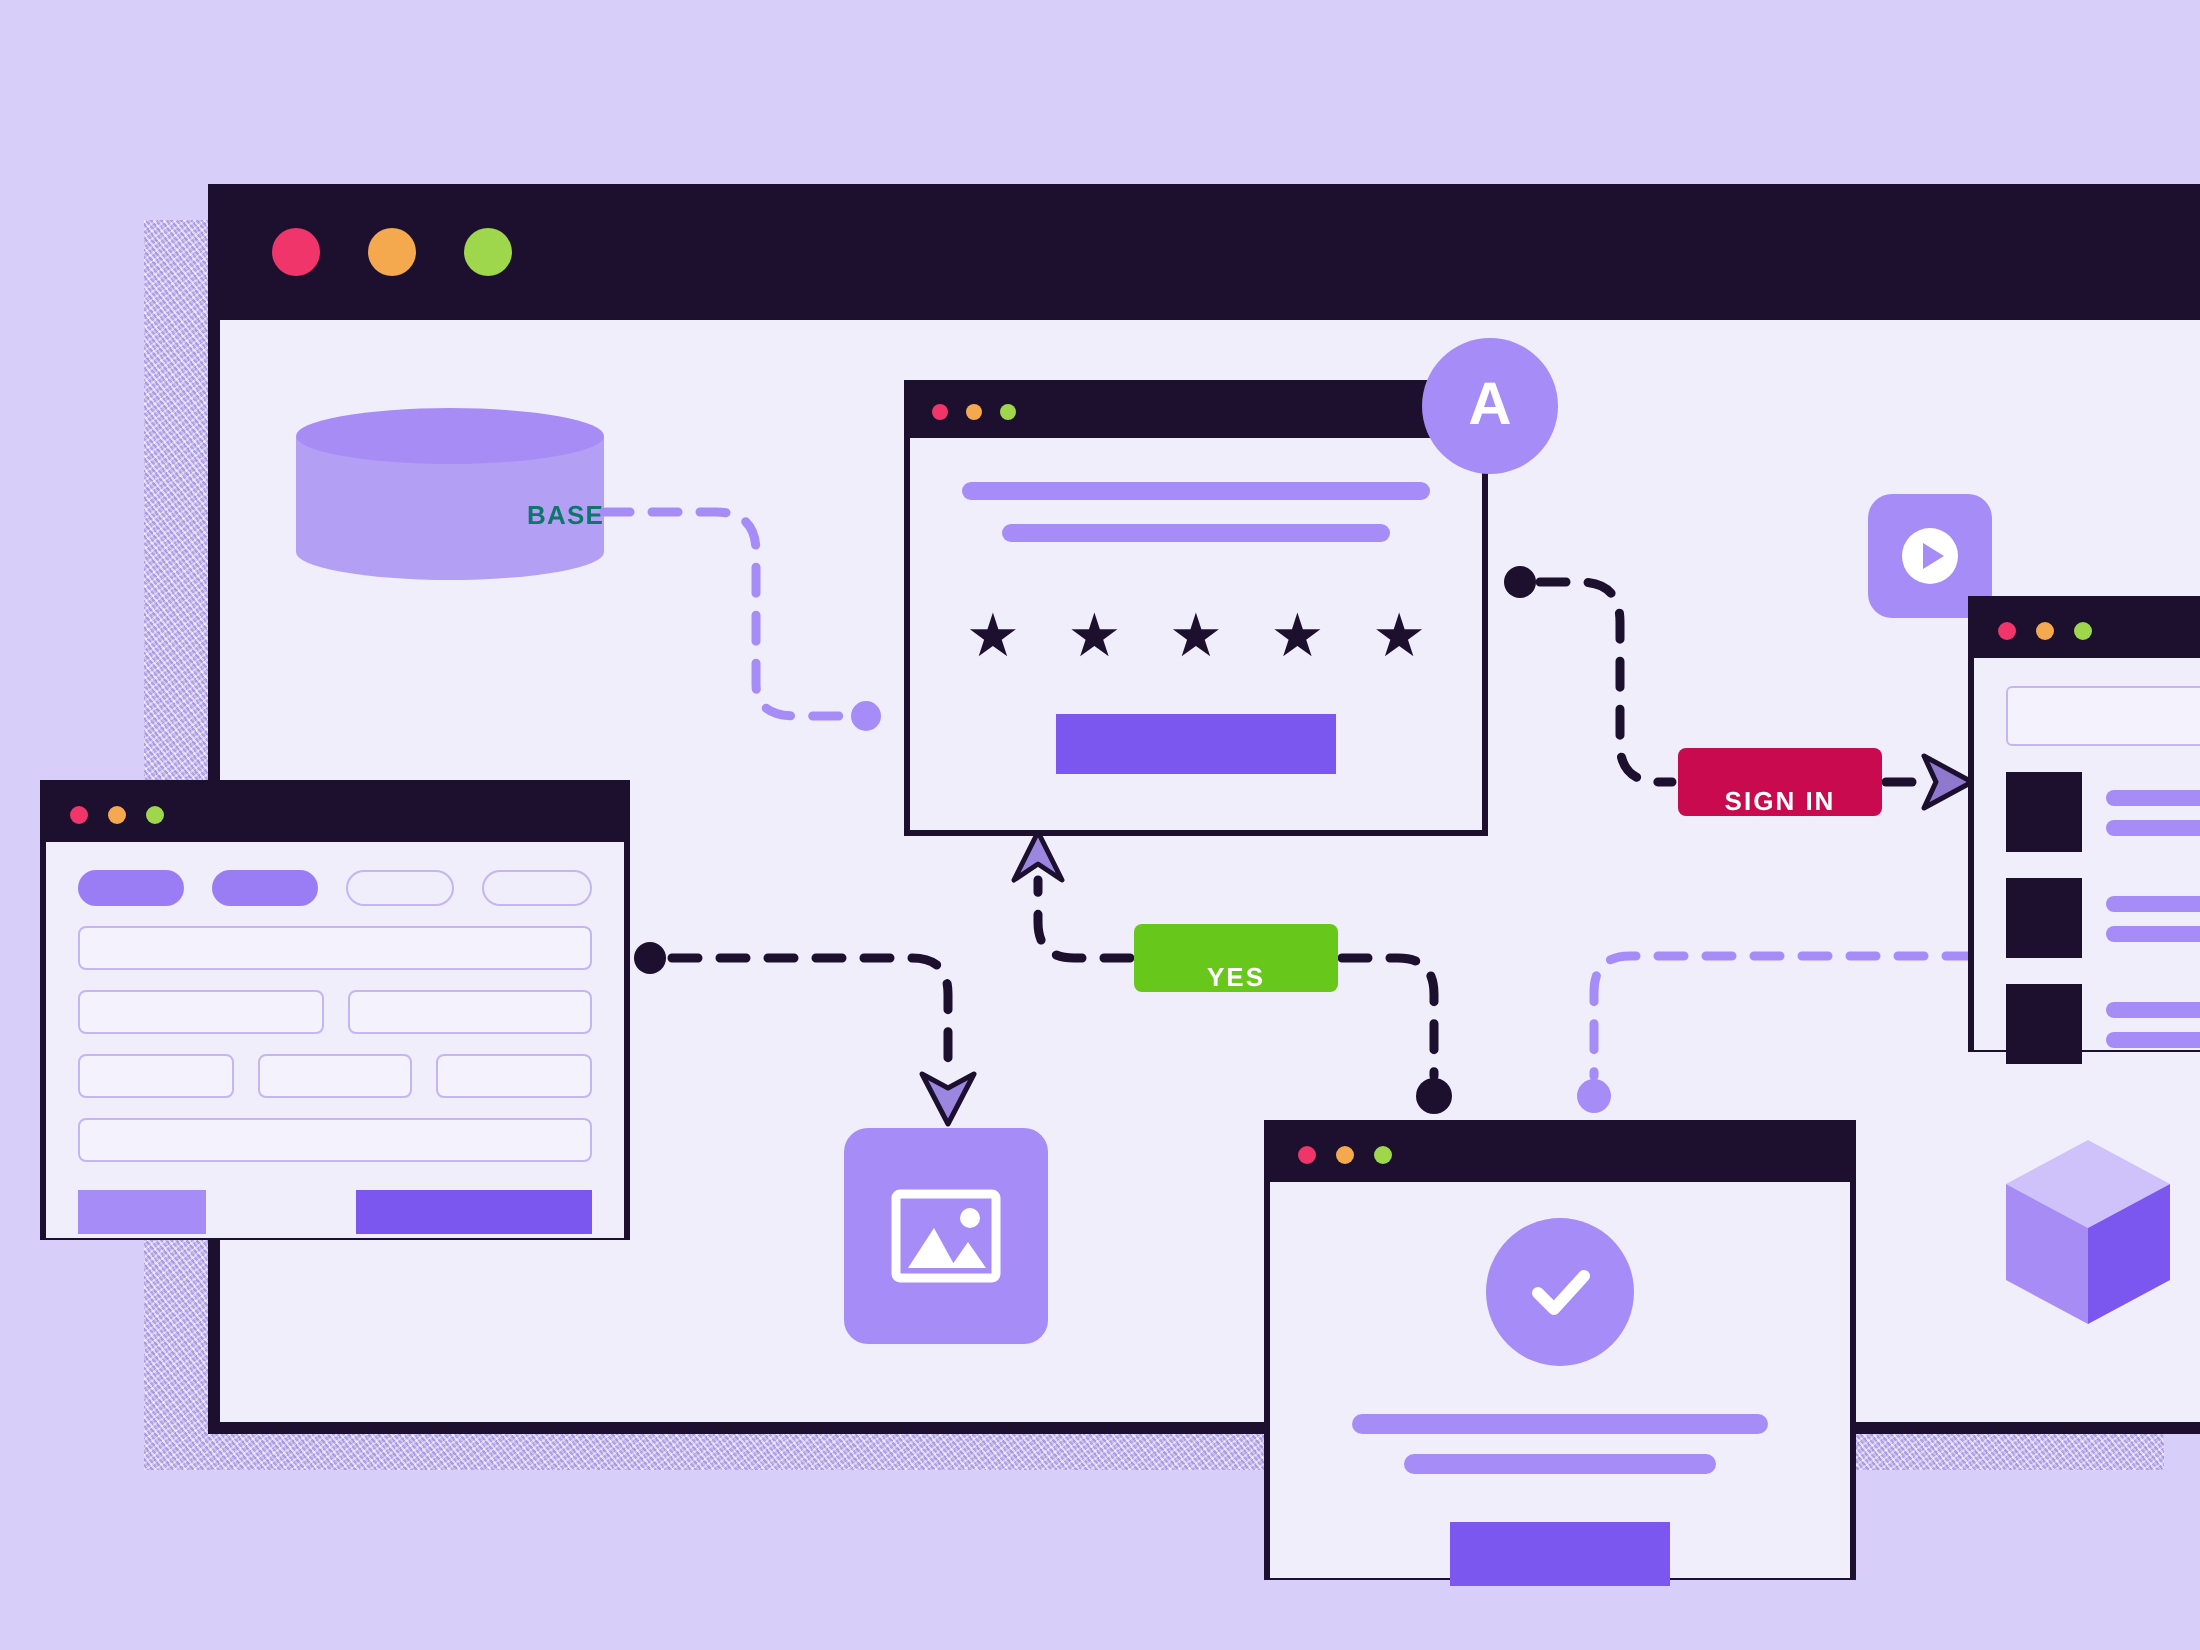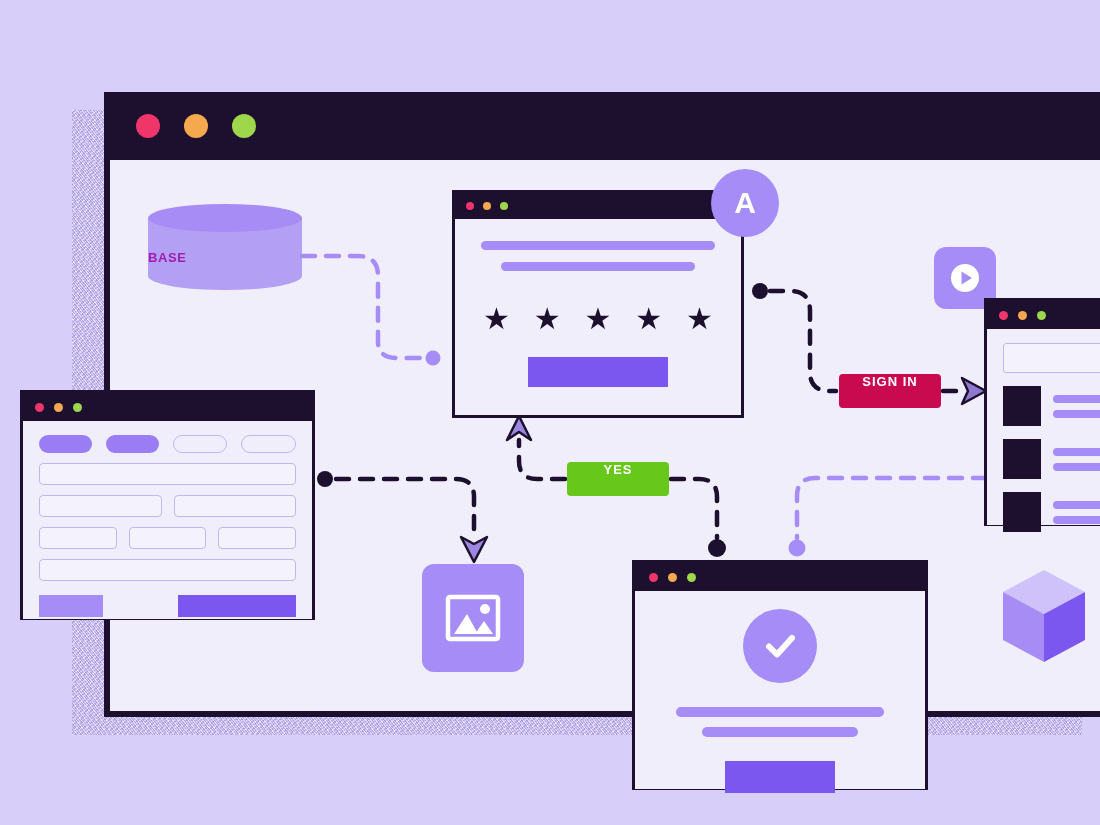--- a/index.html
+++ b/index.html
@@ -30,22 +30,22 @@
       repeating-linear-gradient(-38deg, rgba(255,255,255,.45) 0 1px, rgba(140,118,210,.18) 1px 3px),
       #bdb0ee;
     opacity:.95;
   }
 
   
   #base-cylinder{position:absolute;left:148px;top:204px;width:154px;height:84px;}
   #base-cylinder .cyl-body{position:absolute;left:0;top:14px;width:154px;height:58px;background:#b3a0f4;}
   #base-cylinder .cyl-top{position:absolute;left:0;top:0;width:154px;height:28px;border-radius:50%;background:#a88cf5;}
   #base-cylinder .cyl-bot{position:absolute;left:0;top:58px;width:154px;height:28px;border-radius:50%;background:#b3a0f4;}
-  #base-cylinder .cyl-label{position:absolute;left:0;top:46px;width:154px;text-align:left;
-    font-size:13px;font-weight:bold;color:#a21caf;letter-spacing:.6px;}
+  #base-cylinder .cyl-label{position:absolute;left:0;top:46px;width:154px;text-align:right;
+    font-size:13px;font-weight:bold;color:#0f766e;letter-spacing:.6px;}
 
   
   #rating-window{left:452px;top:190px;width:292px;height:228px;}
   #rating-window .win-bar{height:26px;padding-left:11px;gap:9px;}
   #rating-window .dot{width:8px;height:8px;}
   #rating-window .win-body{height:196px;padding:22px 26px 0 26px;}
   .bar{background:#a68cf6;border-radius:6px;}
   #rating-window .bar-1{height:9px;width:100%;}
   #rating-window .bar-2{height:9px;width:83%;margin:12px auto 0 auto;}
   #rating-window .stars{display:flex;justify-content:space-between;margin-top:34px;padding:0 2px;}
@@ -95,21 +95,21 @@
   #success-window .cta{width:110px;height:32px;background:#7b56ef;margin:24px auto 0 auto;}
 
   
   #image-tile{position:absolute;left:422px;top:564px;width:102px;height:108px;border-radius:12px;background:#a68cf6;
     display:flex;align-items:center;justify-content:center;}
   #play-tile{position:absolute;left:934px;top:247px;width:62px;height:62px;border-radius:12px;background:#a68cf6;
     display:flex;align-items:center;justify-content:center;}
   #cube{position:absolute;left:1000px;top:568px;width:88px;height:96px;}
 
   
-  .chip{position:absolute;display:flex;align-items:flex-start;justify-content:center;
+  .chip{position:absolute;display:flex;align-items:flex-end;justify-content:center;
     color:#fff;font-weight:bold;font-size:13px;letter-spacing:1px;border-radius:4px;}
   #signin-chip{left:839px;top:374px;width:102px;height:34px;background:#ca0a4e;}
   #yes-chip{left:567px;top:462px;width:102px;height:34px;background:#67c71a;}
 
   
   #connectors{position:absolute;left:0;top:0;width:1100px;height:825px;pointer-events:none;}
 </style>
 </head>
 <body style="background: rgb(215, 207, 250);">
 

